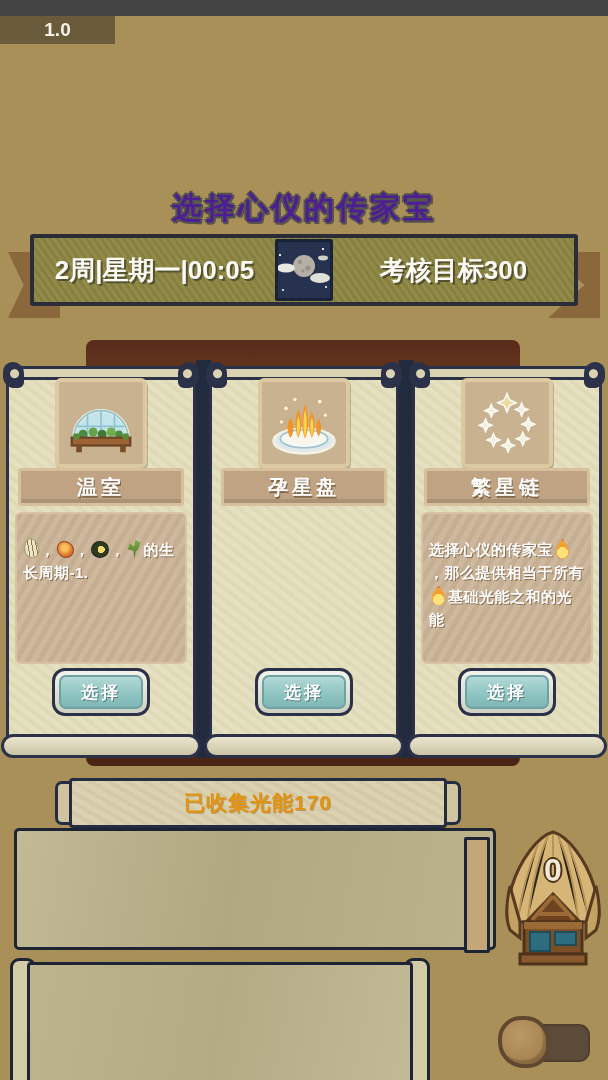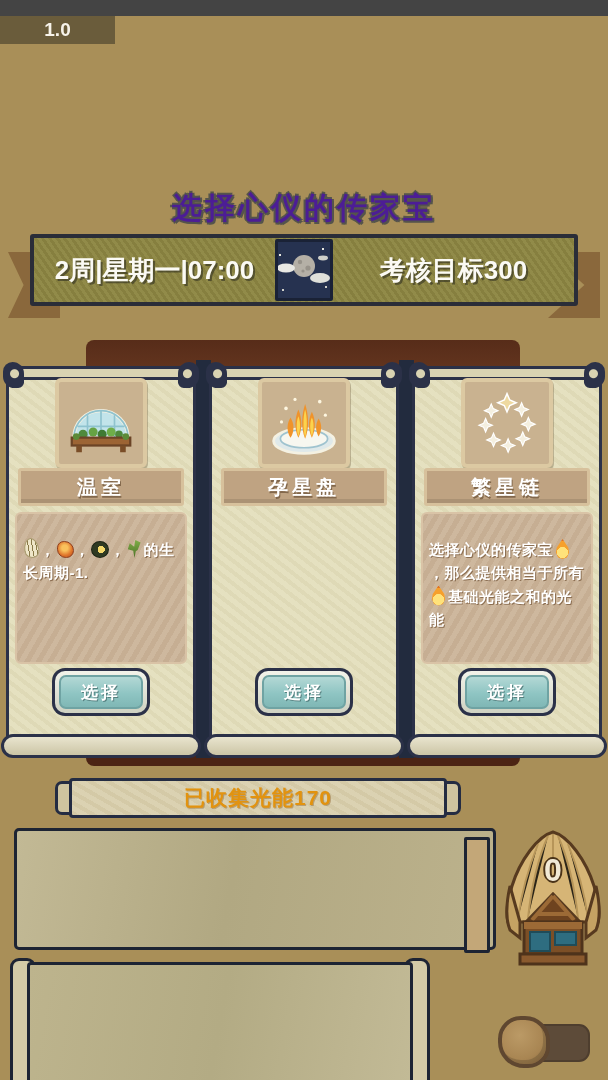--- a/index.html
+++ b/index.html
@@ -88,21 +88,21 @@
   
   .select-button{position:absolute;top:306px;left:50%;transform:translateX(-50%);
     width:98px;height:48px;background:var(--navy);border-radius:13px;padding:3px;cursor:pointer;}
   .btn-frame{width:100%;height:100%;background:linear-gradient(#f2f3ea,#cfd2c2);border-radius:10px;padding:4px;}
   .btn-core{width:100%;height:100%;border-radius:7px;border:2px solid #6fa3a3;
     background:linear-gradient(#b3d8d5,var(--button-teal) 55%,#7fb7b5);
     display:flex;align-items:center;justify-content:center;color:#ffffff;
     font-size:17px;font-weight:bold;letter-spacing:3px;text-shadow:1px 1px 0 rgba(70,110,110,.8);}
 
   
-  .collected-banner{position:absolute;top:762px;left:55px;width:406px;height:40px;}
+  .collected-banner{position:absolute;top:762px;left:55px;width:406px;height:50px;}
   .collected-banner .cap{position:absolute;top:3px;bottom:3px;width:22px;background:#cfc49f;
     border:3px solid #242c42;border-radius:7px;}
   .collected-banner .cap.left{left:0;} .collected-banner .cap.right{right:0;}
   .collected-banner .mid{position:absolute;left:14px;right:14px;top:0;bottom:0;background:#d9cfad;
     border:3px solid #242c42;border-radius:4px;display:flex;align-items:center;justify-content:center;
     color:var(--accent-orange);font-size:21px;font-weight:bold;letter-spacing:1px;
     text-shadow:1px 1px 0 rgba(120,70,10,.35);
     background-image:repeating-linear-gradient(30deg,rgba(120,100,50,.05) 0 4px,rgba(255,255,255,.06) 4px 9px);}
 
   
@@ -143,21 +143,21 @@
 <div class="stage">
 
   <div class="version-badge">1.0</div>
 
   <div class="page-title">选择心仪的传家宝</div>
 
   <div class="banner">
     <div class="tail left"></div>
     <div class="tail right"></div>
     <div class="bar">
-      <div class="bar-text">2周|星期一|07:00</div>
+      <div class="bar-text">2周|星期一|00:05</div>
       <div class="moon-panel">
         <svg width="52" height="56" viewBox="0 0 52 56">
           <rect x="0" y="0" width="52" height="56" fill="#263250"></rect>
           <rect x="1" y="12" width="2" height="2" fill="#e8e8e0"></rect>
           <rect x="44" y="6" width="2" height="2" fill="#e8e8e0"></rect>
           <rect x="47" y="44" width="2" height="2" fill="#cfd0ca"></rect>
           <rect x="4" y="47" width="2" height="2" fill="#cfd0ca"></rect>
           <circle cx="26" cy="24" r="11" fill="#b5b0a6"></circle>
           <circle cx="22" cy="20" r="2.2" fill="#98938a"></circle>
           <circle cx="30" cy="26" r="2.6" fill="#98938a"></circle>

